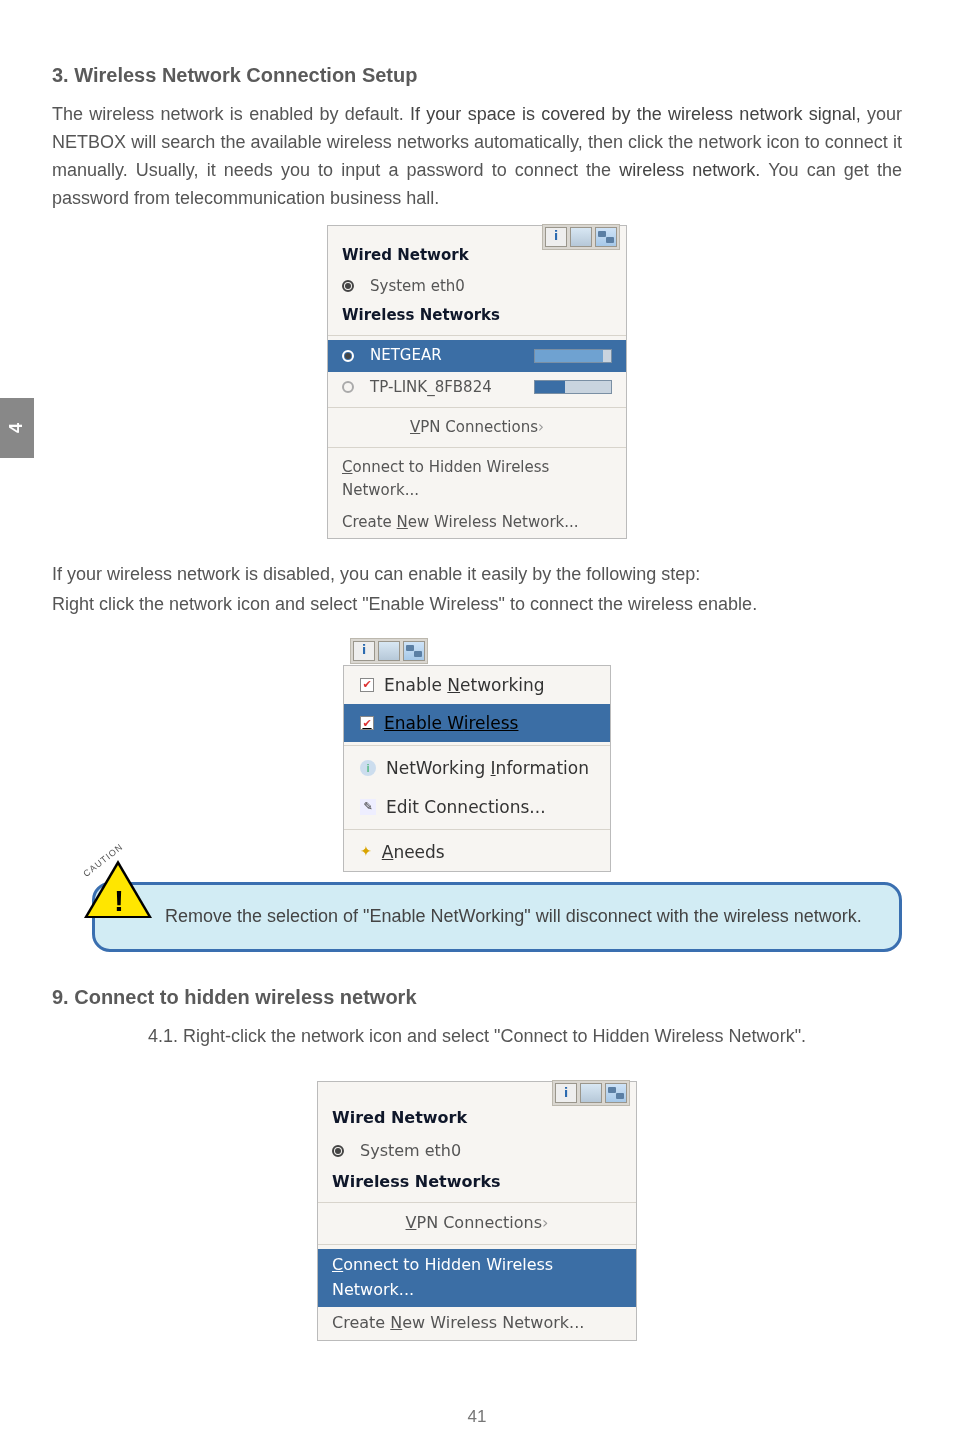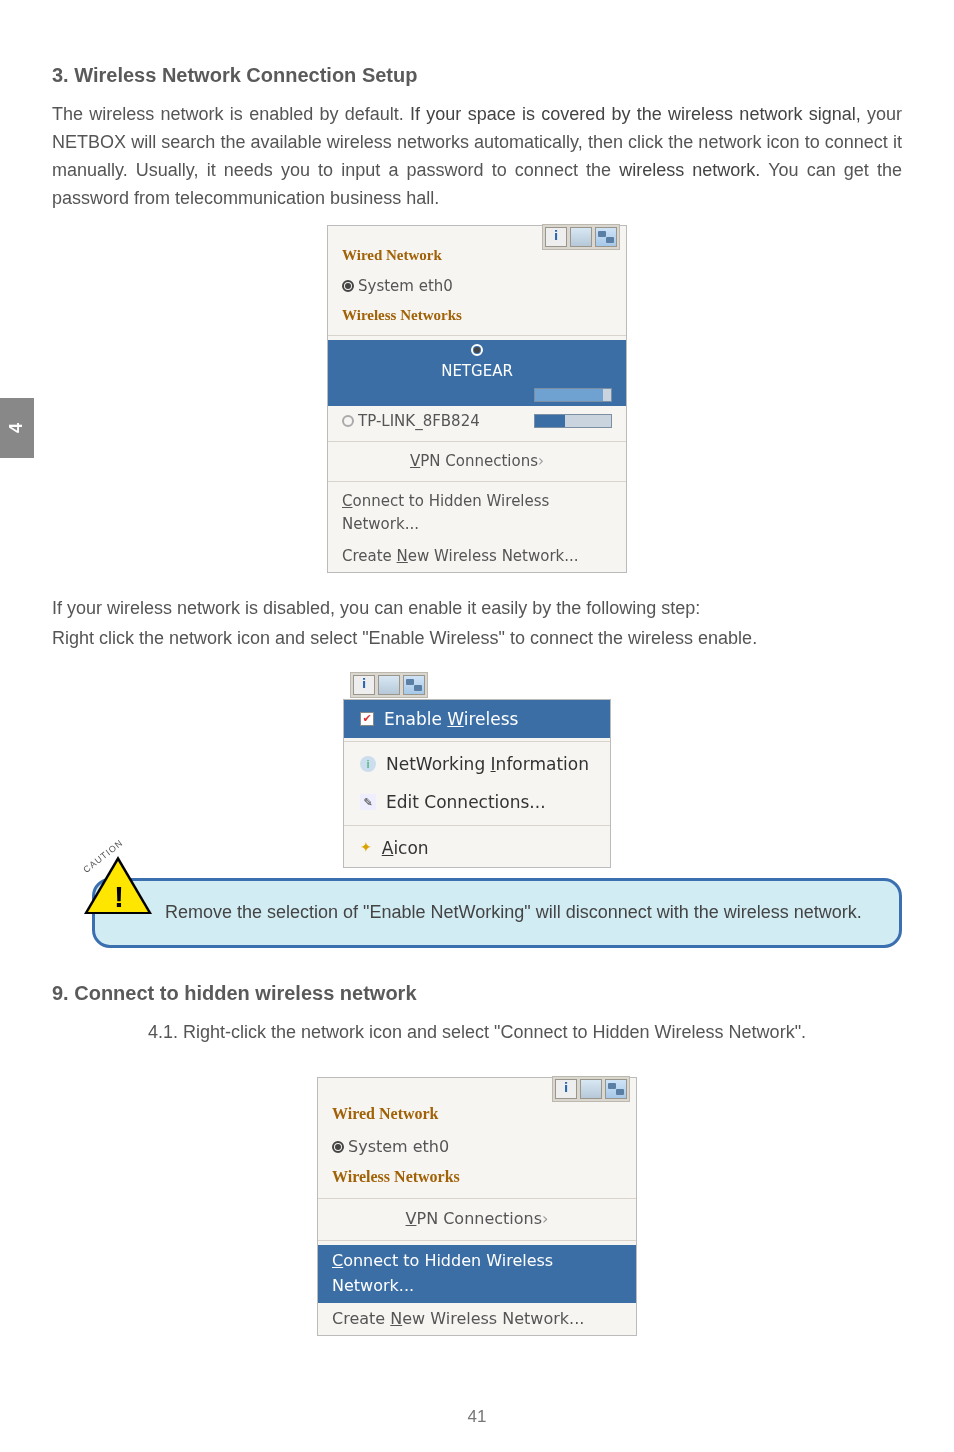--- a/index.html
+++ b/index.html
@@ -74,48 +74,48 @@
     position: relative;
   }
   .tray-icon.net::before,.tray-icon.net::after{
     content:"";position:absolute;width:8px;height:6px;background:#5b7fa4;border-radius:1px;
   }
   .tray-icon.net::before{left:2px;top:3px;}
   .tray-icon.net::after{right:2px;bottom:3px;}
   .nm-row {
     padding: 4px 14px;
   }
-  .nm-header { color: #a16207; font-weight: bold; padding-top:18px;font-family:Liberation Serif, serif;}
-  .nm-item { display:flex; align-items:center; gap:4px; }
+  .nm-header { color: #0f172a; font-weight: bold; padding-top:18px;}
+  .nm-item { display:flex; align-items:center; gap:16px; }
   .radio {
     width:12px;height:12px;border:2px solid #444;border-radius:50%;
     display:inline-flex;align-items:center;justify-content:center;flex-shrink:0;
   }
   .radio.on::after{content:"";width:6px;height:6px;background:#444;border-radius:50%;}
   .radio.off{border-color:#aaa;}
   .nm-sep{height:1px;background:#d8d4cc;margin:4px 0;}
-  .nm-row.sel{background:#3b6ea5;color:#fff;flex-direction:column;}
+  .nm-row.sel{background:#3b6ea5;color:#fff;}
   .signal {
     width: 78px; height:14px; margin-left:auto;
     background: linear-gradient(90deg, #3b6ea5 0 40%, #c9d4df 40% 100%);
     border:1px solid #7a8fa4;
   }
   .signal.strong{background: linear-gradient(90deg,#6fa2d1 0 90%, #c9d4df 90% 100%);}
   .nm-row.vpn{display:flex;justify-content:center;}
   .chev{color:#999;}
   .underline{ text-decoration: underline; text-decoration-color: inherit; }
   
   .nm2 {
     display:inline-block;border:1px solid #bbb;background:#f7f5f2;
     font-family:"DejaVu Sans",Arial,sans-serif;font-size:17px;color:#333;
     width:268px;text-align:left;position:relative;
   }
   .nm2 .tray2{display:flex;gap:3px;position:absolute;top:-28px;left:6px;background:#dad7d1;padding:2px;border:1px solid #bcb8ae;}
   .nm2-row{padding:6px 16px;display:flex;align-items:center;gap:10px;}
-  .nm2-row.sel{background:#3b6ea5;color:#ffffff;}
+  .nm2-row.sel{background:#3b6ea5;color:#000000;text-decoration:underline;}
   .nm2-sep{height:1px;background:#d8d4cc;margin:3px 0;}
   .chk{width:14px;height:14px;border:1px solid #888;background:#fff;display:inline-flex;align-items:center;justify-content:center;font-size:11px;color:#d33; flex-shrink:0;}
   .chk.on::after{content:"✔";}
   .info-ico{width:16px;height:16px;border-radius:50%;background:#cde;display:inline-flex;align-items:center;justify-content:center;font-size:11px;color:#2a5;flex-shrink:0;}
   .edit-ico{width:16px;height:16px;background:#eef;display:inline-flex;align-items:center;justify-content:center;font-size:11px;flex-shrink:0;}
   .about-ico{color:#d9a400;font-size:14px;flex-shrink:0;}
   
   .caution-wrap{position:relative;margin:10px 0 30px 40px;}
   .caution-box{
     border:3px solid #3a6fb0;border-radius:18px;background:#d2ecf4;
@@ -201,37 +201,41 @@
 <p class="para">Right click the network icon and select "Enable Wireless" to connect the wireless enable.</p>
 
 <div class="fig" style="margin-top:18px;margin-bottom:6px;">
   <div style="height:28px"></div>
   <div class="nm2">
     <div class="tray2">
       <div class="tray-icon" style="color:#2a6ab0">i</div>
       <div class="tray-icon" style="background:linear-gradient(#d8e7f3,#b6c8d8)"></div>
       <div class="tray-icon net"></div>
     </div>
+    <div class="nm2-row">
+      <span class="chk on"></span>
+      <span><span>Enable </span><span class="underline">N</span><span>etworking</span></span>
+    </div>
     <div class="nm2-row sel">
       <span class="chk on" style="color:#d33"></span>
       <span><span>Enable </span><span class="underline">W</span><span>ireless</span></span>
     </div>
     <div class="nm2-sep"></div>
     <div class="nm2-row">
       <span class="info-ico">i</span>
       <span><span>NetWorking </span><span class="underline">I</span><span>nformation</span></span>
     </div>
     <div class="nm2-row">
       <span class="edit-ico">✎</span>
       <span>Edit Connections...</span>
     </div>
     <div class="nm2-sep"></div>
     <div class="nm2-row">
       <span class="about-ico">✦</span>
-      <span><span class="underline">A</span><span>icon</span></span>
+      <span><span class="underline">A</span><span>needs</span></span>
     </div>
   </div>
 </div>
 
 <div class="caution-wrap">
   <div class="caution-sign">
     <div class="tri"></div>
       <div class="tri-in"></div>
       <div class="bang">!</div>
     <div class="caution-label">CAUTION</div>

